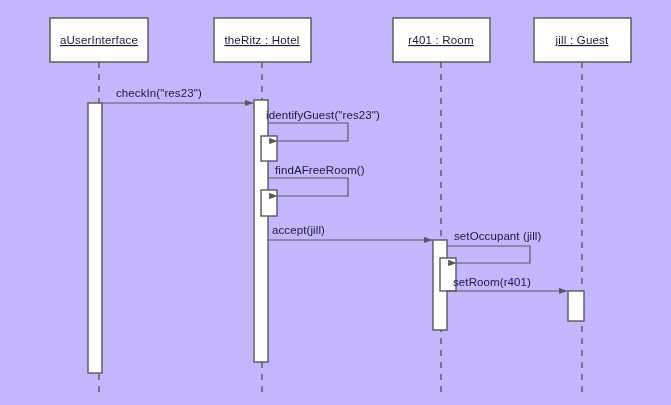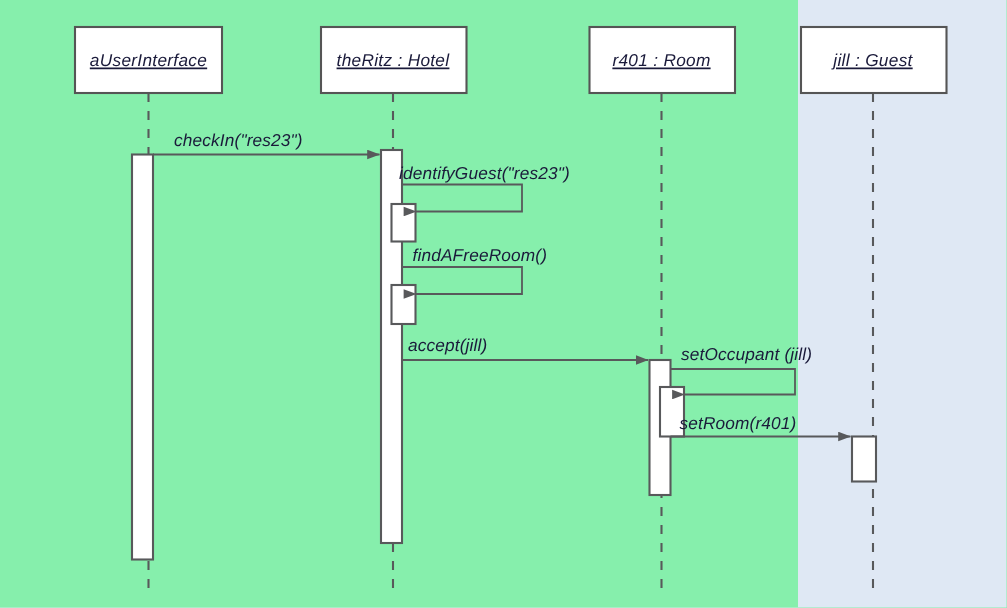--- a/index.html
+++ b/index.html
@@ -9,24 +9,23 @@
   }
   body {
     width: 671px;
     height: 405px;
     background: #dfe8f4;
     font-family: "Liberation Sans", sans-serif;
     overflow: hidden;
   }
   #diagram-canvas {
     position: relative;
-    width: 532px;
+    width: 671px;
     height: 405px;
-    background: #86efac;
-    font-style: italic;
+    background: #c4b5fd;
   }
   svg#diagram-svg {
     position: absolute;
     top: 0;
     left: 0;
     width: 671px;
     height: 405px;
   }
   .lifeline-box-rect {
     fill: #ffffff;

